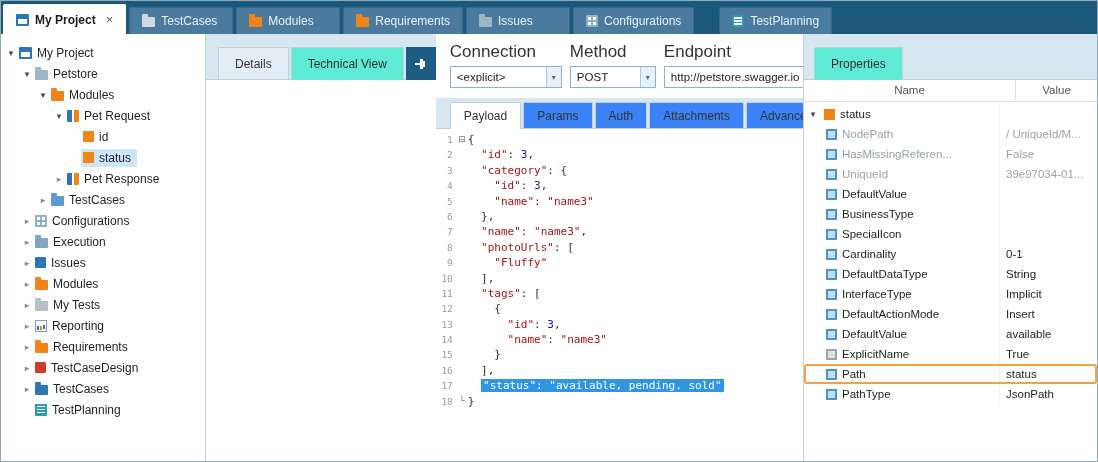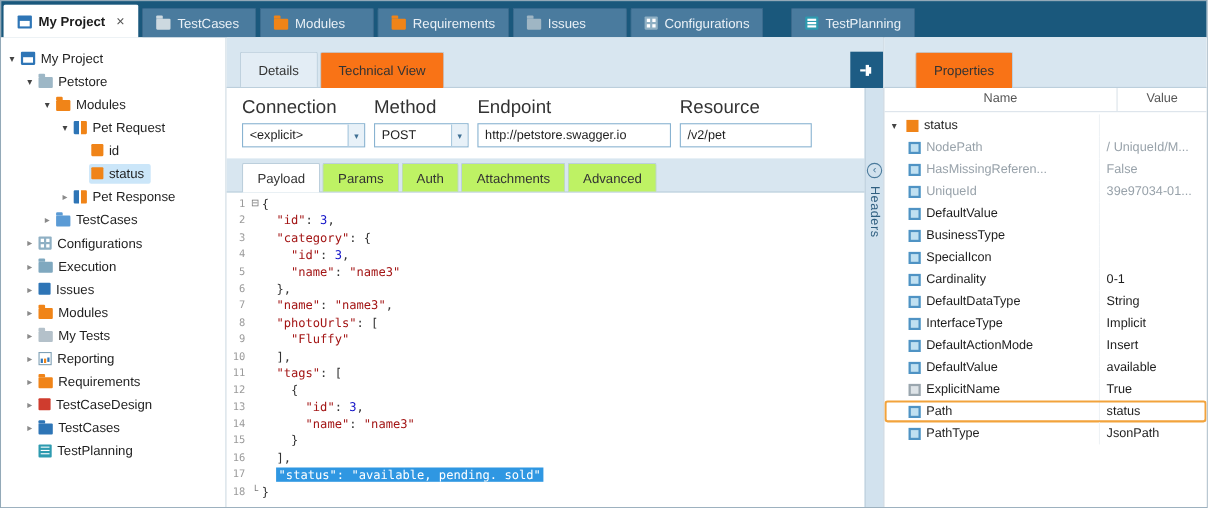--- a/index.html
+++ b/index.html
@@ -33,38 +33,38 @@
   .ic.window::after{content:"";position:absolute;left:2px;top:5px;right:2px;bottom:2px;background:#fff}
   .ic.module-bars{width:12px;height:12px;background:linear-gradient(90deg,#2e75b6 0 5px,#fff 5px 7px,#f08418 7px 12px);border-radius:1px}
   .ic.chart{width:12px;height:12px;background:#fff;border:1px solid #7fa0b5}
   .ic.chart::after{content:"";position:absolute;left:1px;bottom:1px;width:2px;height:4px;background:#2e75b6;box-shadow:3px 0 0 #f08418,6px -1px 0 #2e75b6}
   .ic.list{width:12px;height:12px;background:var(--c);border-radius:1px}
   .ic.list::after{content:"";position:absolute;left:2px;top:2px;width:8px;height:1.5px;background:#fff;box-shadow:0 3px 0 #fff,0 6px 0 #fff}
   .ic.config{width:12px;height:12px;background:var(--c);border-radius:1px}
   .ic.config::after{content:"";position:absolute;left:2px;top:2px;width:3px;height:3px;background:#fff;box-shadow:5px 0 0 #fff,0 5px 0 #fff,5px 5px 0 #fff}
 
   
-  .middle{flex:1;min-width:0;display:flex;flex-direction:column;background:#fff}
+  .middle{flex:1;min-width:0;display:flex;background:#fff}
   .tabstrip{height:46px;flex:none;background:#d8e6f0;border-bottom:1px solid #bccfdc;display:flex;align-items:flex-end;padding-left:12px}
   .dtabs{display:flex;align-items:flex-end}
   .dtab{height:32px;display:flex;align-items:center;padding:0 16px;font-size:12px;color:#333;background:#e3edf5;border:1px solid #bccfdc;border-bottom:none;border-radius:2px 2px 0 0;margin-right:2px;white-space:nowrap}
-  .dtab.active{background:#f97316;height:33px;margin-bottom:-1px;position:relative;z-index:1}
+  .dtab.active{background:#5eead4;height:33px;margin-bottom:-1px;position:relative;z-index:1}
   .pinbtn{margin-left:auto;width:30px;height:33px;background:#1d5c84;display:flex;align-items:center;justify-content:center;margin-bottom:-1px}
   .mid-body{flex:1;display:flex;min-height:0}
   .mid-content{flex:1;min-width:0;display:flex;flex-direction:column}
 
   .form{flex:none;display:flex;gap:8px;padding:8px 0 10px 14px}
   .field{display:flex;flex-direction:column}
   .field label{font-size:17px;color:#333;margin-bottom:4px}
   .combo,.tinput{height:22px;border:1px solid #89b3d1;background:#fff;font-size:11.5px;color:#1d1d1d;display:flex;align-items:center;padding-left:6px;white-space:nowrap;overflow:hidden}
   .combo{justify-content:space-between;padding-right:0}
   .arrowbox{width:15px;height:20px;flex:none;display:flex;align-items:center;justify-content:center;font-size:8px;color:#3f6f93;background:#e8f1f8;border-left:1px solid #aac9de;margin-left:6px}
 
   .pstrip{flex:none;height:31px;background:#d8e6f0;border-bottom:1px solid #bccfdc;display:flex;align-items:flex-end;padding-left:14px}
-  .ptab{height:26px;display:flex;align-items:center;padding:0 13px;font-size:12px;color:#333;background:#bef264;border:1px solid #bccfdc;border-bottom:none;border-radius:2px 2px 0 0;margin-right:2px;white-space:nowrap}
+  .ptab{height:26px;display:flex;align-items:center;padding:0 13px;font-size:12px;color:#333;background:#3b82f6;border:1px solid #bccfdc;border-bottom:none;border-radius:2px 2px 0 0;margin-right:2px;white-space:nowrap}
   .ptab.active{background:#fff;height:27px;margin-bottom:-1px;position:relative;z-index:1}
 
   .editor{flex:1;font-family:"DejaVu Sans Mono",monospace;font-size:11px;padding-top:3px;overflow:hidden}
   .eline{display:flex;height:15.4px;line-height:15.4px;white-space:pre}
   .lnum{width:20px;flex:none;text-align:right;color:#9b9b9b;font-size:9.5px;padding-right:3px}
   .foldc{width:12px;flex:none;text-align:center;color:#777;font-size:9px;font-family:"DejaVu Sans",sans-serif}
   .code{flex:1;overflow:hidden}
   .code .w{color:#333}
   .code .k{color:#a31515}
   .code .n{color:#1313c8}
@@ -72,21 +72,21 @@
   .code .s{color:#a31515}
   .selbox{background:#2f97e2;padding:0 2px}
   .selbox span{color:#fff !important}
 
   .hstrip{width:17px;flex:none;background:#d2e2ee;border-left:1px solid #bccfdc;display:flex;flex-direction:column;align-items:center}
   .hchev{width:14px;height:14px;flex:none;border:1px solid #4a7a9b;border-radius:50%;color:#4a7a9b;font-size:10px;line-height:11px;text-align:center;margin-top:68px;cursor:default}
   .hlabel{writing-mode:vertical-rl;font-size:11.5px;color:#2f5f80;margin-top:7px;letter-spacing:.5px}
 
   
   .right{width:294px;flex:none;background:#fff;border-left:1px solid #c2d1dc;display:flex;flex-direction:column}
-  .right .tabstrip{padding-left:28px}
+  .right .tabstrip{padding-left:10px}
   .phead{flex:none;height:22px;display:flex;align-items:center;font-size:11.5px;color:#555;border-bottom:1px solid #dbe3ea}
   .phead .hname{width:212px;text-align:center;border-right:1px solid #dbe3ea;height:100%;line-height:21px}
   .phead .hval{flex:1;text-align:center;height:100%;line-height:21px}
   .pbody{flex:1;overflow:hidden;padding-top:2px}
   .prow{height:20px;display:flex;align-items:center;font-size:11.5px;color:#1d1d1d;position:relative}
   .prow .ncell{width:196px;flex:none;display:flex;align-items:center;gap:5px;padding-left:22px;border-right:1px solid #eef2f5;height:100%;white-space:nowrap;overflow:hidden}
   .prow.root .ncell{padding-left:3px}
   .prow .vcell{flex:1;padding-left:6px;white-space:nowrap;overflow:hidden}
   .prow.muted .pname,.prow.muted .vcell{color:#98a2aa}
   .prow.hl::after{content:"";position:absolute;inset:0;border:2px solid #f2a33c;border-radius:3px;pointer-events:none}

